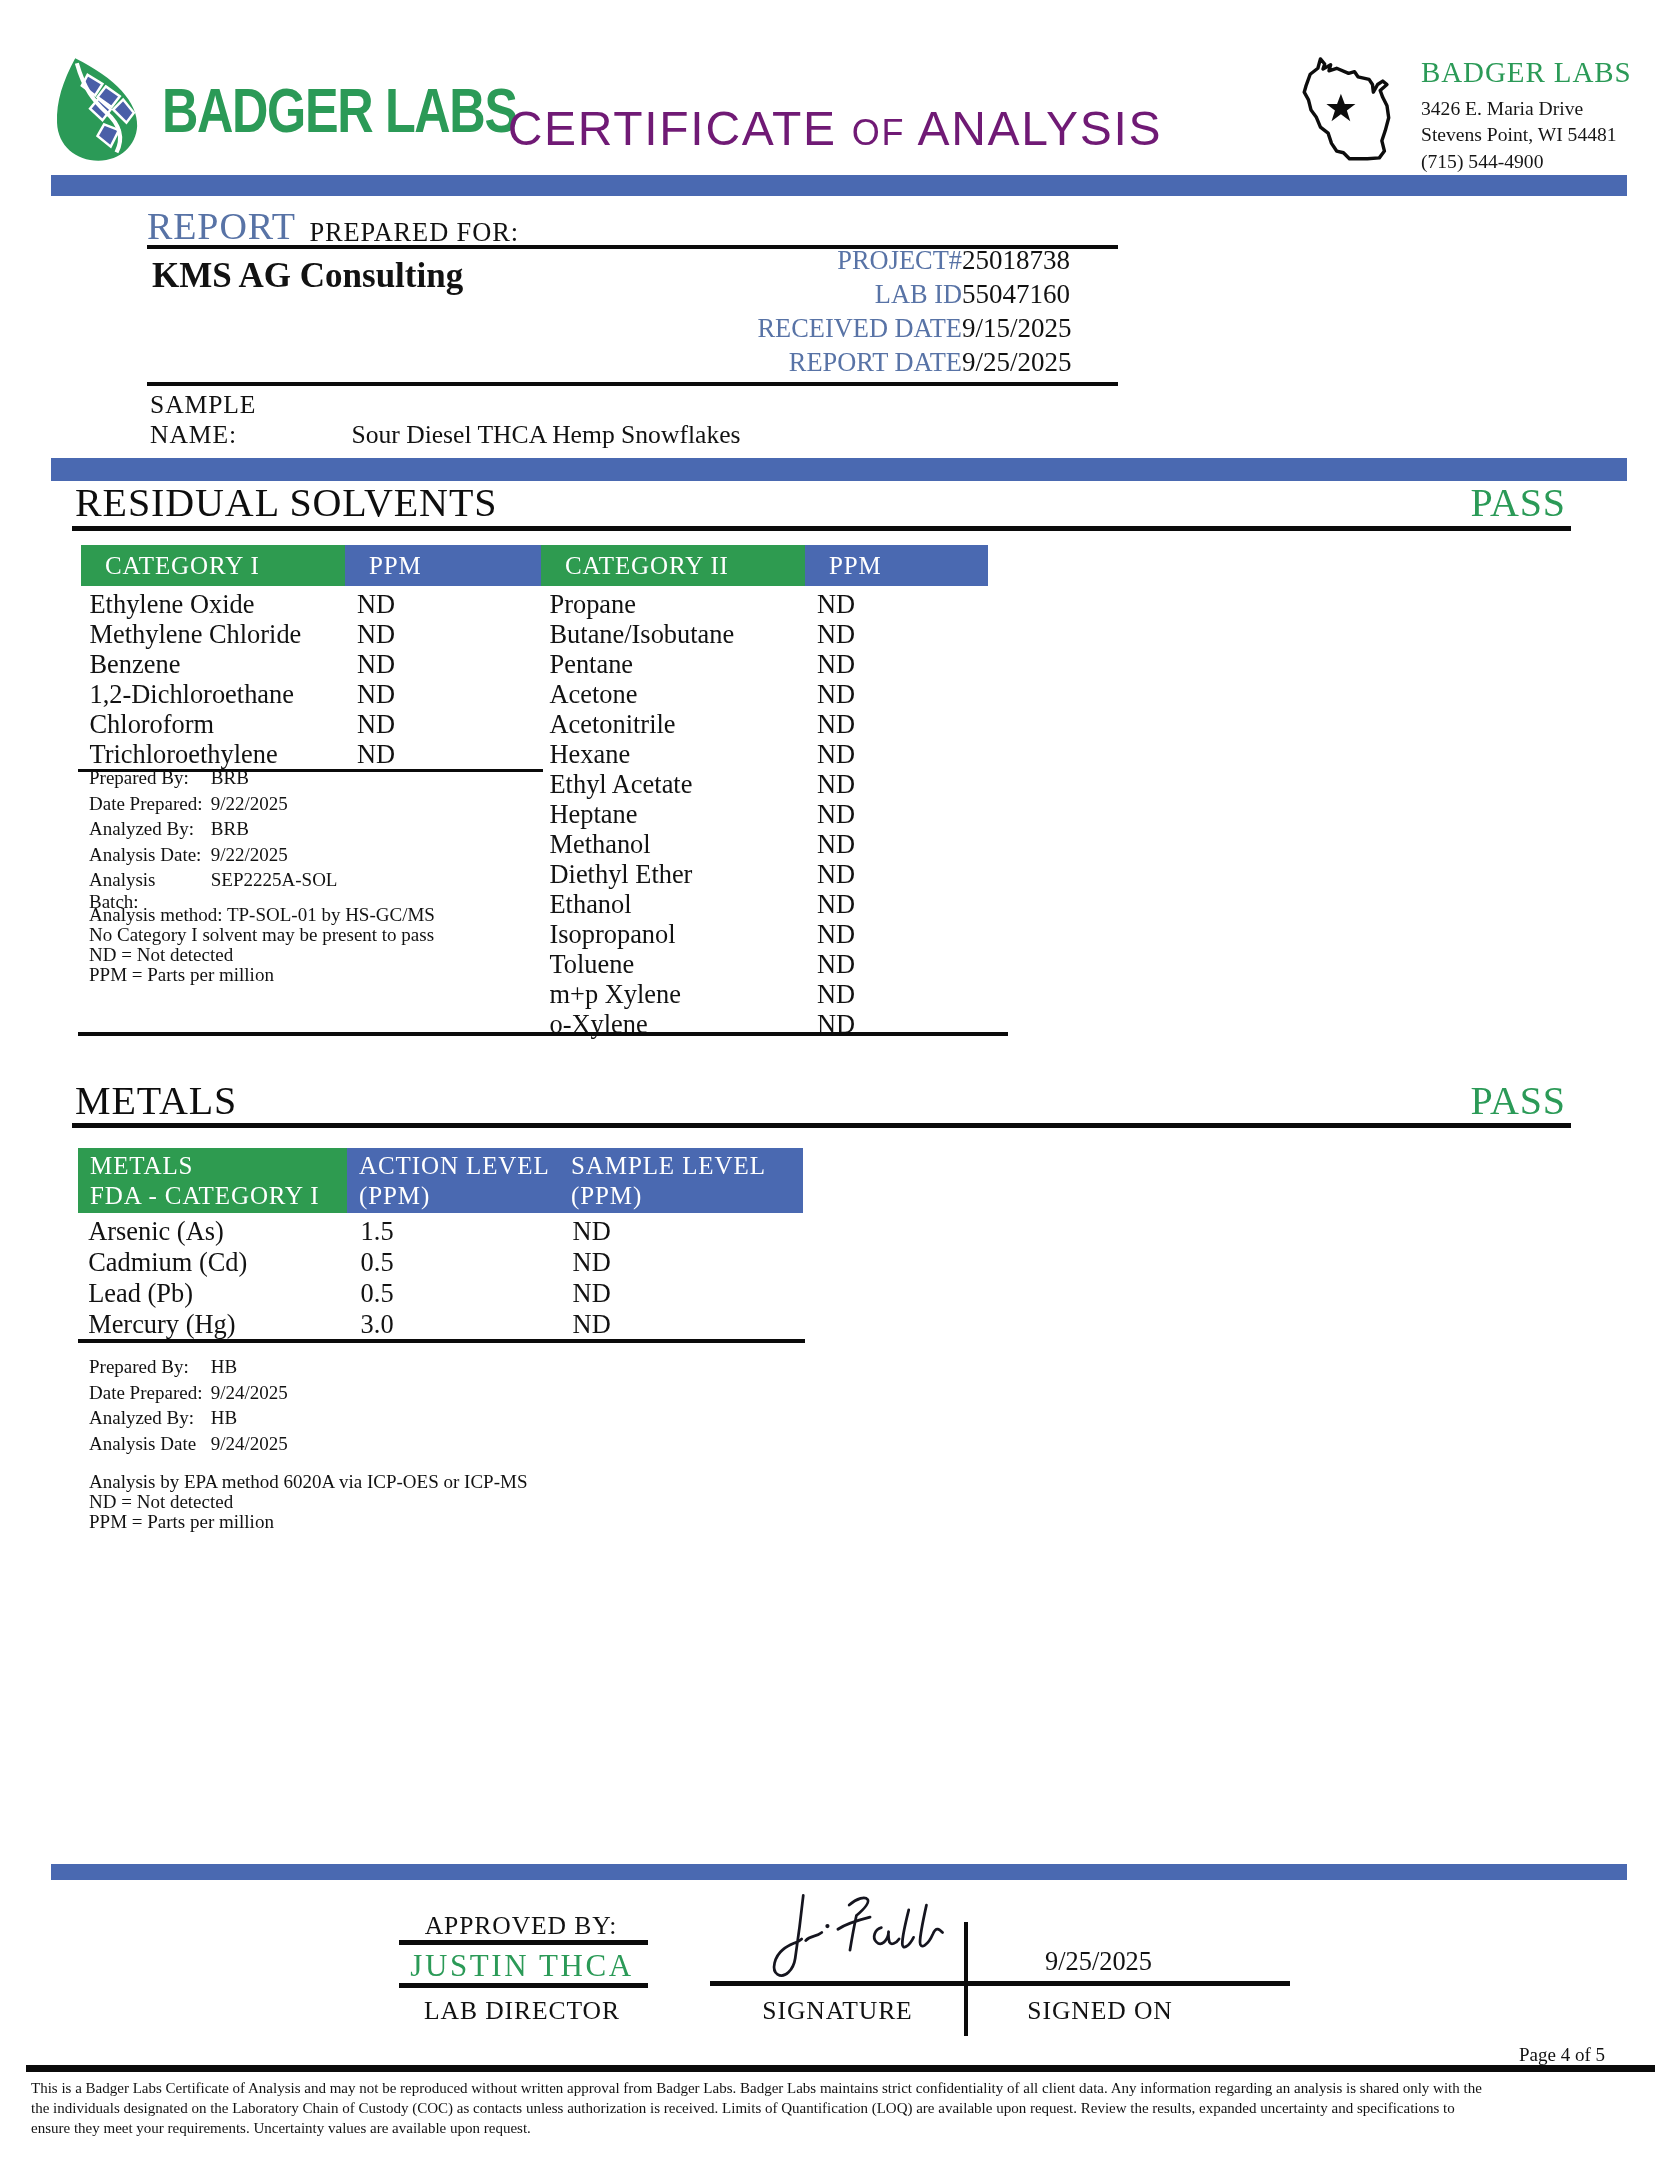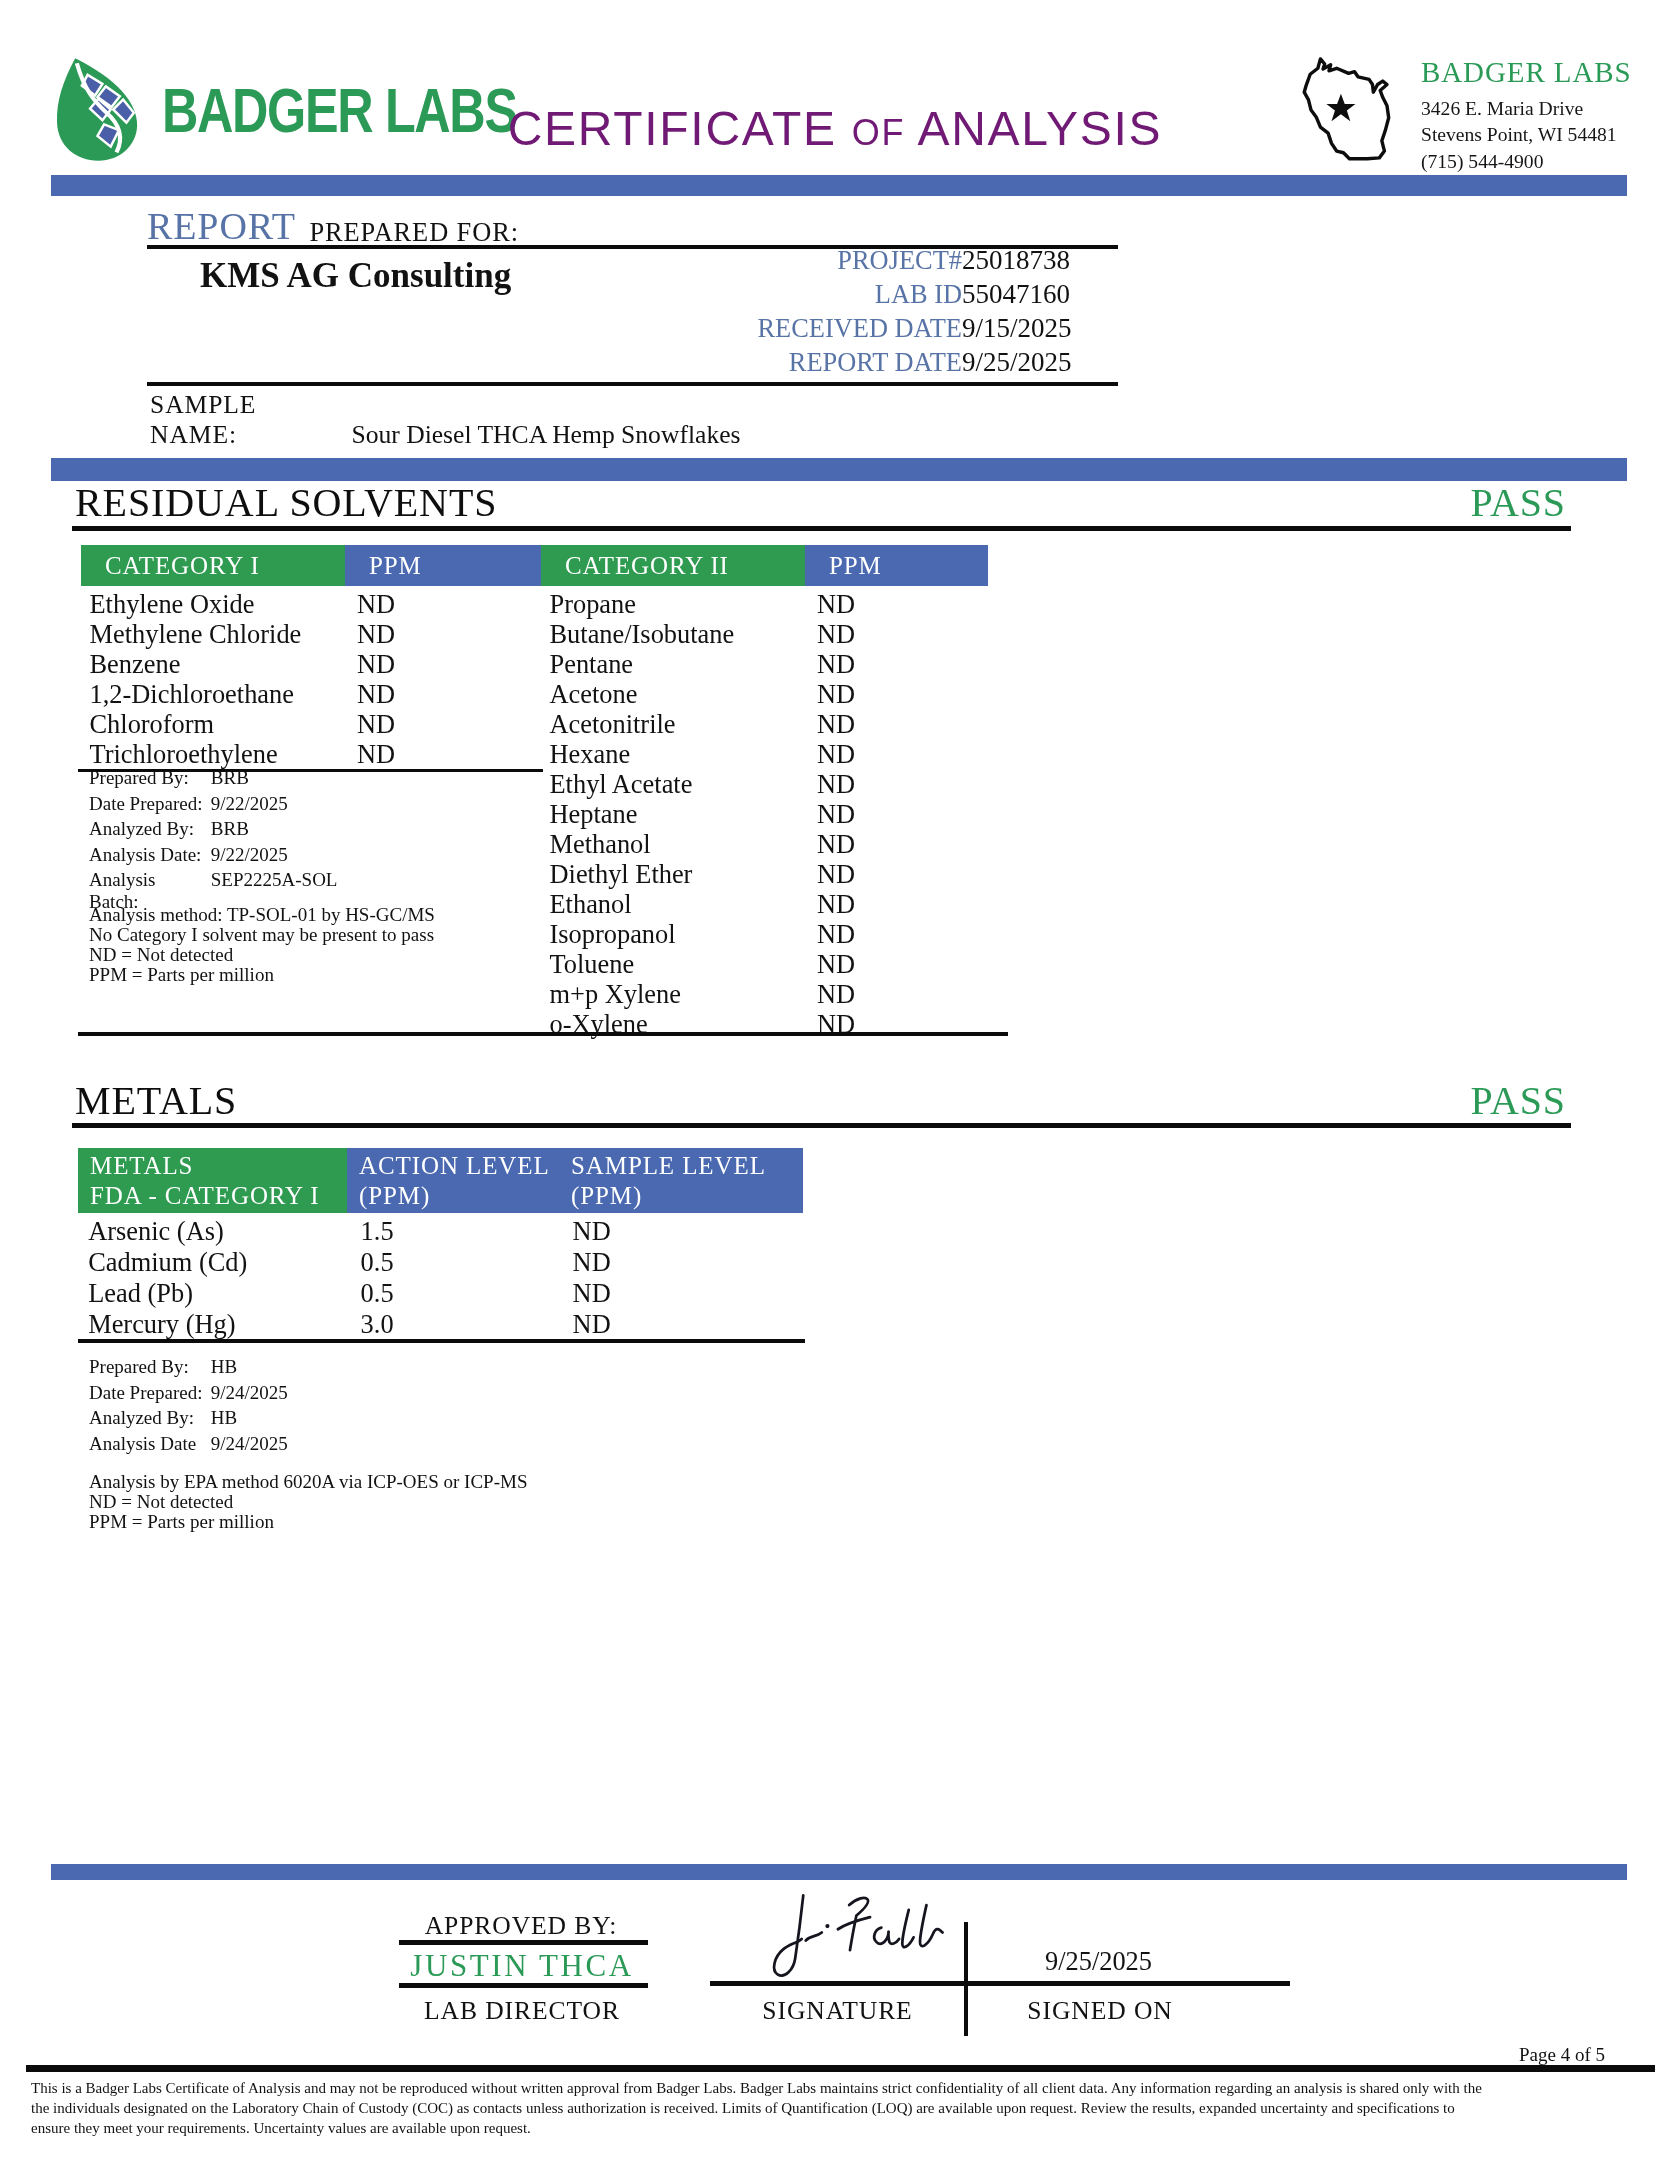--- a/index.html
+++ b/index.html
@@ -32,21 +32,21 @@
   #bar3{top:1864px;height:16px;}
 
   .hline{position:absolute;background:#0b0b0b;}
 
   
   .report-head{position:absolute;left:147px;top:204px;display:flex;align-items:flex-end;}
   .report-word{font-size:38px;color:var(--label-blue);letter-spacing:0.9px;}
   .prepared-for{font-size:26.4px;color:#121212;margin-left:13.6px;letter-spacing:0.9px;}
   #rline1{left:147px;top:245px;width:971px;height:4.3px;}
   #rline2{left:147px;top:382px;width:971px;height:4.3px;}
-  .client{position:absolute;left:152px;top:256px;font-size:35px;font-weight:bold;margin-left:48px;}
+  .client{position:absolute;left:152px;top:256px;font-size:35px;font-weight:bold;}
   .fields{position:absolute;left:596px;top:245px;}
   .field-row{display:flex;align-items:baseline;height:34px;}
   .f-label{width:366px;text-align:right;color:var(--label-blue);font-size:26.4px;}
   .f-value{font-size:27px;color:#121212;}
   .sample-row{position:absolute;left:150px;top:390px;font-size:25.6px;}
   .sample-label{display:inline-block;width:195px;letter-spacing:0.9px;}
 
   
   .section-title{position:absolute;font-size:40px;letter-spacing:0.9px;color:#0e0e0e;}
   .pass{position:absolute;width:162px;text-align:right;font-size:40px;color:var(--green);letter-spacing:0.9px;}

